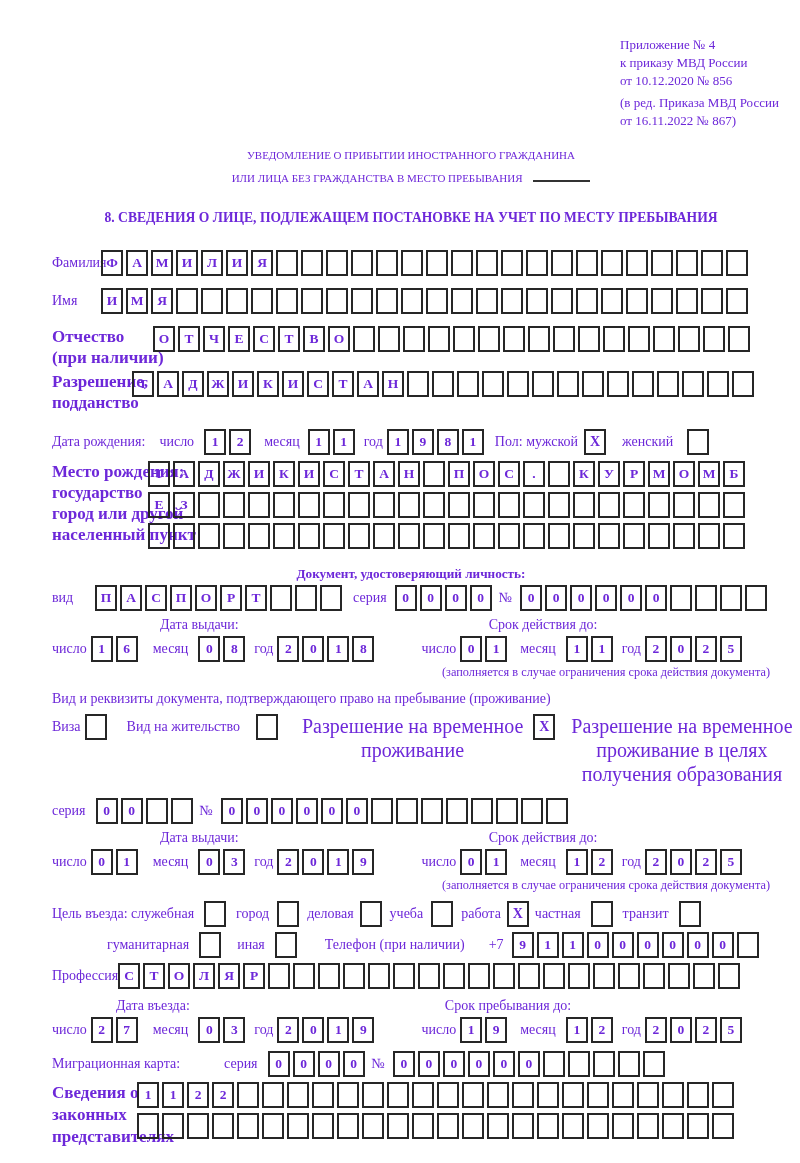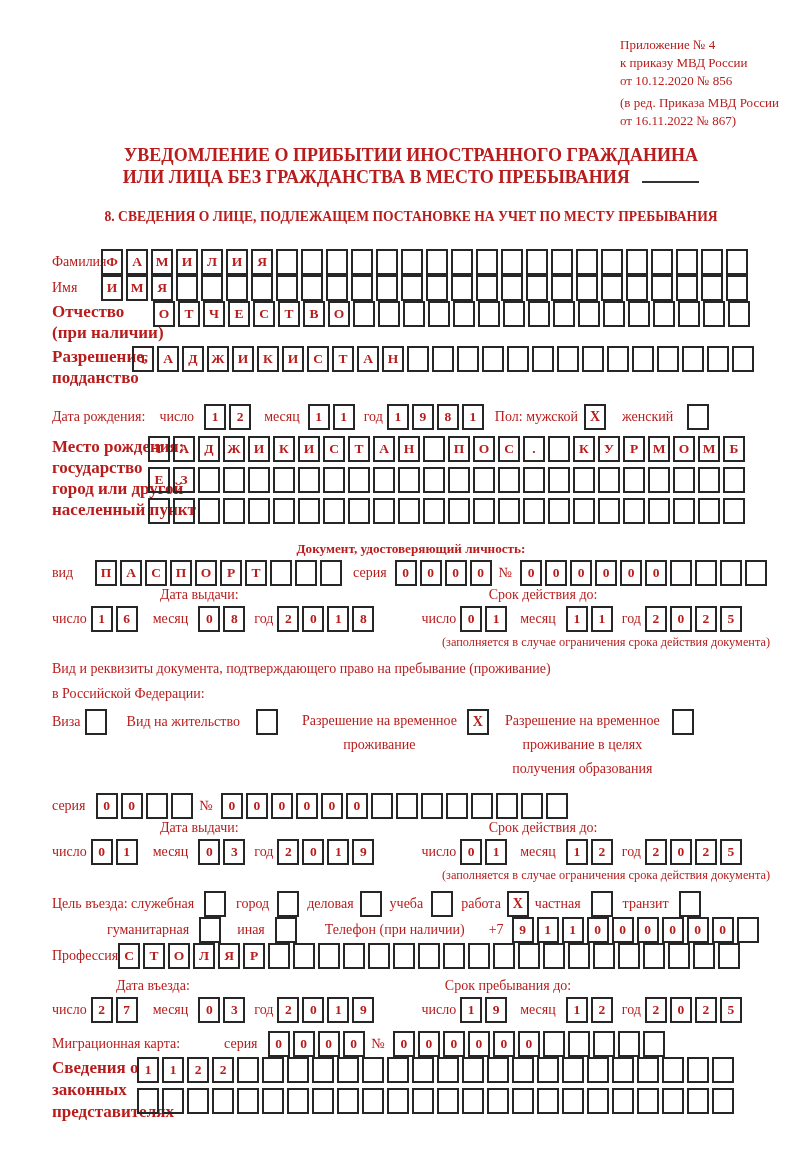--- a/index.html
+++ b/index.html
@@ -1,45 +1,45 @@
 <!DOCTYPE html>
 <html><head>
 <meta charset="utf-8">
 <style>
   html,body{margin:0;padding:0;background:#888;}
   .page{
-    width:800px;height:1163px;background:#ffffff;color:#b91c1c;
+    width:800px;height:1163px;background:#ffffff;color:#6d28d9;
     font-family:"Liberation Serif","DejaVu Serif",serif;
     box-sizing:border-box;padding:36px 30px 10px 52px;position:relative;overflow:hidden;
   }
   .annex{margin-left:568px;font-size:13px;line-height:18px;white-space:nowrap;}
   .annex .amend{margin-top:4px;}
   .forma{margin-top:12px;text-align:right;padding-right:6px;font-weight:bold;font-size:14px;letter-spacing:.5px;}
-  .title{margin-top:14px;text-align:center;font-weight:bold;font-size:18px;line-height:22px;}
+  .title{margin-top:14px;text-align:center;font-weight:normal;font-size:11px;line-height:22px;}
   .title-underline{display:inline-block;width:57px;border-bottom:2px solid #333;height:14px;margin-left:8px;}
   .section-heading{margin-top:21px;font-weight:bold;font-size:13.6px;text-align:center;white-space:nowrap;}
   .frow{display:flex;align-items:flex-start;}
   .lbl{font-size:14px;line-height:26px;white-space:nowrap;}
   .lbl2{font-size:17px;line-height:21px;white-space:nowrap;font-weight:bold;}
   .cells{display:flex;flex-wrap:nowrap;}
   .cell{
     display:inline-flex;justify-content:center;align-items:center;flex:0 0 auto;
     width:18px;height:22px;border:2px solid #262626;margin-right:3px;
     font-size:13.5px;font-weight:bold;font-family:"Liberation Serif",serif;
   }
   .cbox{
     display:inline-flex;justify-content:center;align-items:center;flex:0 0 auto;
     width:18px;height:22px;border:2px solid #262626;font-size:14px;font-weight:bold;
   }
-  .stack{font-size:14px;line-height:24px;text-align:center;white-space:nowrap;}
+  .stack{font-size:20px;line-height:24px;text-align:center;white-space:nowrap;}
   .dhead{display:flex;font-size:14px;line-height:17px;}
   .note-r{font-size:12.3px;text-align:right;line-height:16px;margin-top:2px;}
   .para{font-size:14px;line-height:25px;}
   
-  .mt3{margin-top:3px}.mt4{margin-top:0}.mt5{}.mt6{margin-top:6px}.mt8{margin-top:8px}.mt12{margin-top:12px}.mt16{margin-top:16px}.mt24{margin-top:24px}
+  .mt3{margin-top:3px}.mt4{margin-top:12px}.mt5{margin-top:5px}.mt6{margin-top:6px}.mt8{margin-top:8px}.mt12{margin-top:12px}.mt16{margin-top:16px}.mt24{margin-top:24px}
   .ml4{margin-left:4px}.ml6{margin-left:6px}.ml8{margin-left:8px}.ml10{margin-left:10px}
   .ml12{margin-left:12px}.ml14{margin-left:14px}.ml16{margin-left:16px}.ml20{margin-left:20px}
   .ml24{margin-left:24px}.ml28{margin-left:28px}.ml44{margin-left:44px}
   .w-surname{width:49px}.w-patr{width:101px}.w-citiz{width:80px}.w-birthpl{width:96px}
   .w-prof{width:66px}.w-guard{width:85px}
   .rows-col > .cells{margin-bottom:5px}
 </style>
 </head>
 <body>
 
@@ -386,21 +386,20 @@
         <span class="cell">2</span>
         <span class="cell">0</span>
         <span class="cell">2</span>
         <span class="cell">5</span>
       </span>
   </div>
   <div class="note-r">(заполняется в случае ограничения срока действия документа)</div>
 
   <div class="para mt6">
     <div>Вид и реквизиты документа, подтверждающего право на пребывание (проживание)</div>
-    <div>в Российской Федерации:</div>
   </div>
 
   <div class="frow mt3">
     <span class="lbl">Виза</span>
     <span class="cbox ml4"></span>
     <span class="lbl ml20">Вид на жительство</span>
     <span class="cbox ml16"></span>
     <span class="stack ml24">
       <div>Разрешение на временное</div>
       <div>проживание</div>

